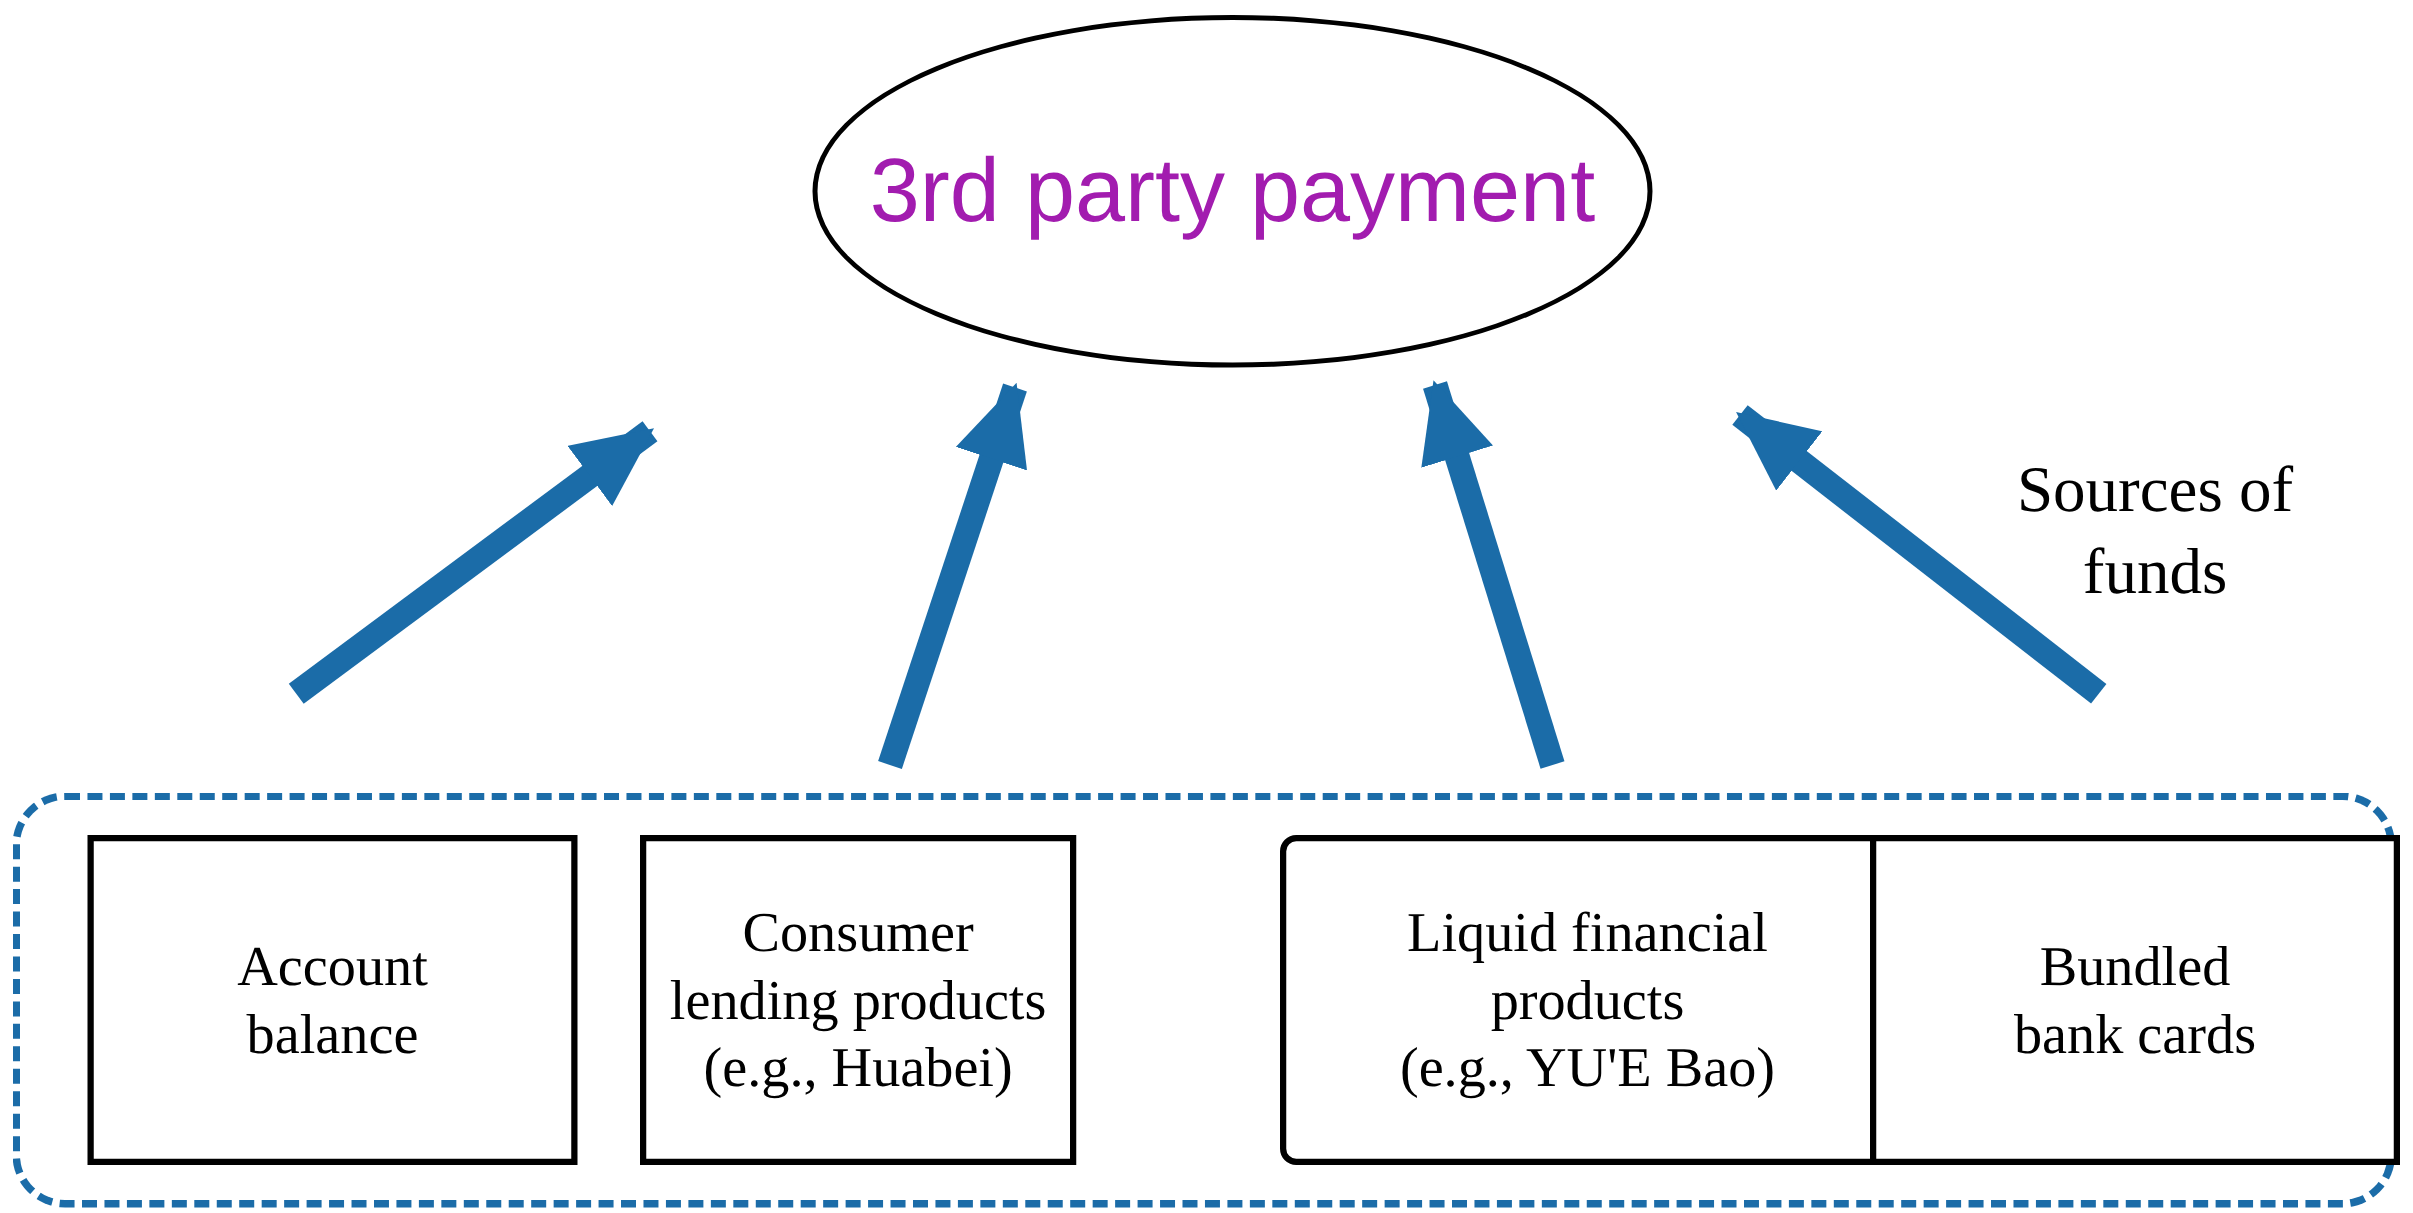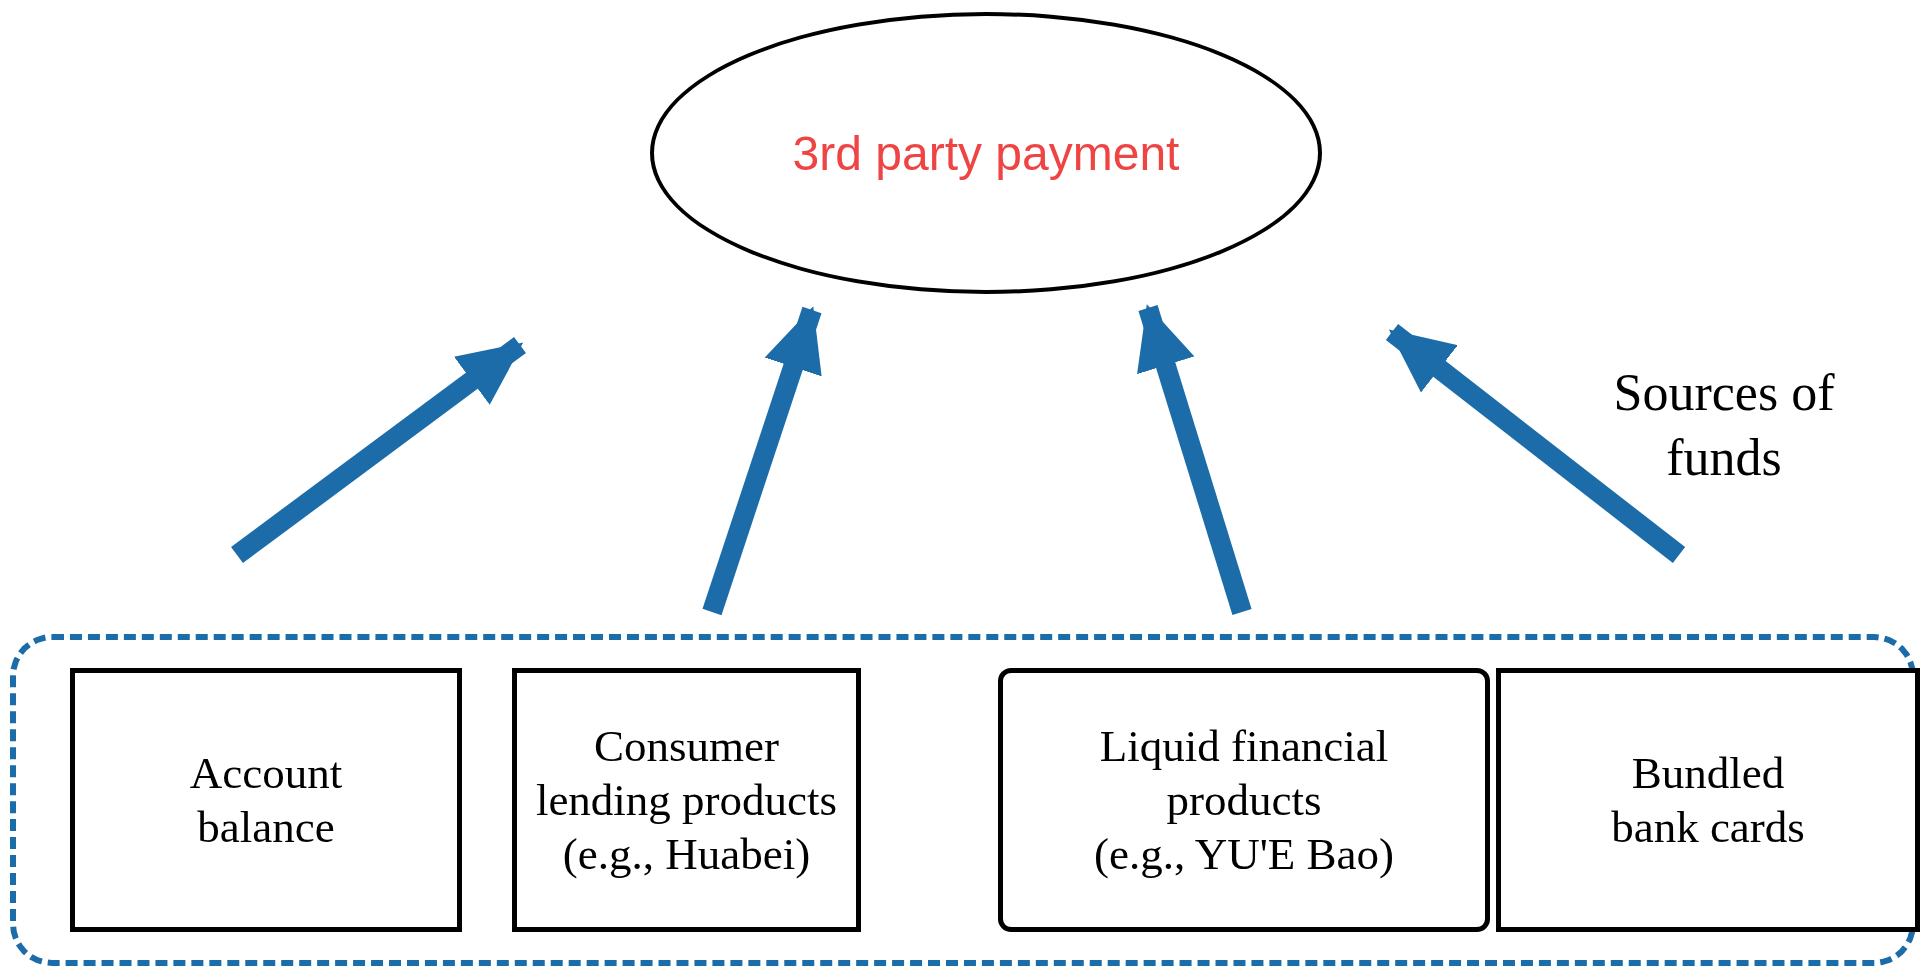--- a/index.html
+++ b/index.html
@@ -28,22 +28,22 @@
     border: 4px solid #000000;
     border-radius: 50%;
     display: flex;
     align-items: center;
     justify-content: center;
     box-sizing: border-box;
     background: #ffffff;
   }
   .ellipse-node .label {
     font-family: "Liberation Sans", sans-serif;
-    font-size: 48px;
-    color: #ef4444;
+    font-size: 72px;
+    color: #a21caf;
     text-align: center;
     white-space: pre-line;
   }
 
   
   .arrow-layer {
     position: absolute;
     left: 0;
     top: 0;
     width: 1930px;
@@ -91,21 +91,21 @@
   }
   .source-box .label {
     font-size: 45px;
     color: #000000;
     text-align: center;
     white-space: pre-line;
     line-height: 1.2;
   }
   .box-0 { left: 70px;   width: 392px; justify-content: center; }
   .box-1 { left: 512px;  width: 349px; }
-  .box-2 { left: 998px;  width: 492px; border-radius: 13px; }
+  .box-2 { left: 1024px;  width: 492px; border-radius: 13px; }
   .box-3 { left: 1466px; width: 424px; margin-left: 30px; }
 </style>
 </head>
 <body>
 
 <div class="stage">
 
   <svg class="arrow-layer" width="1930" height="970" viewBox="0 0 1930 970" xmlns="http://www.w3.org/2000/svg">
     <defs>
       <marker id="arrowhead" markerWidth="3.2" markerHeight="3" refX="3" refY="1.5" orient="auto" markerUnits="strokeWidth">

